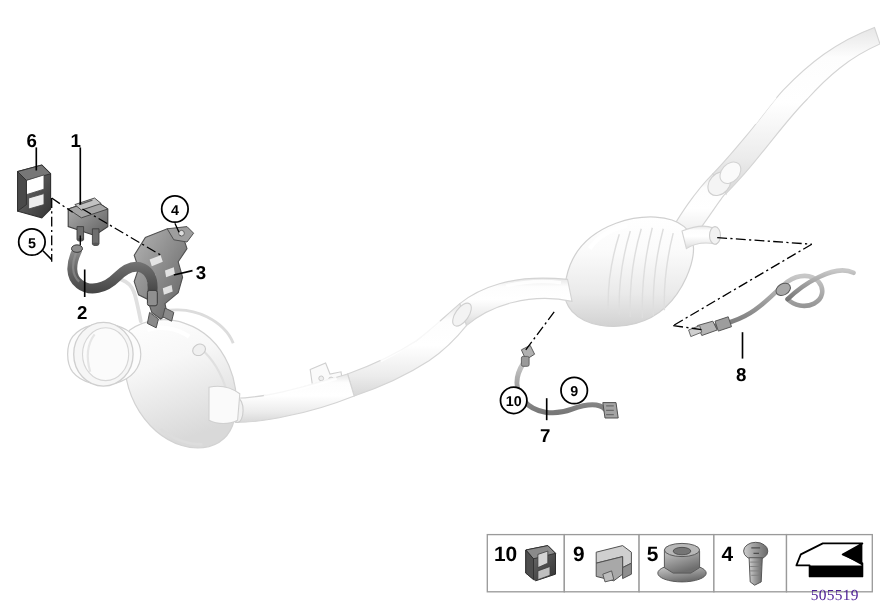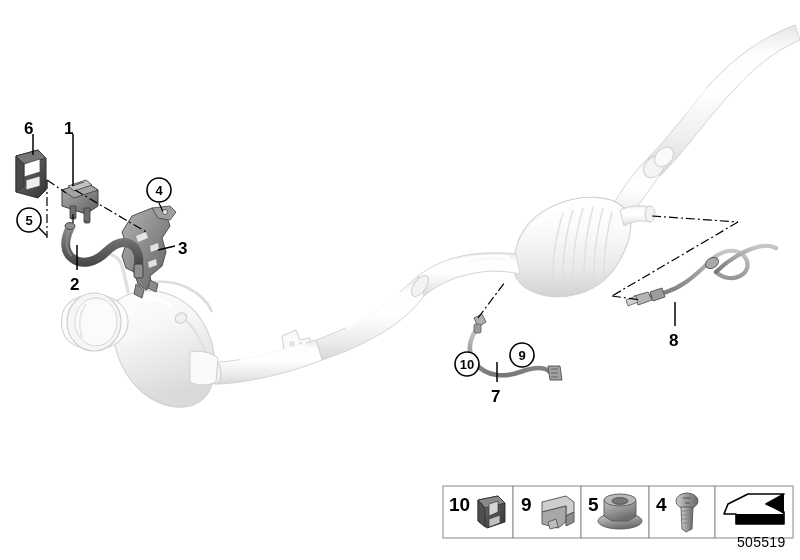--- a/index.html
+++ b/index.html
@@ -49,23 +49,23 @@
     font-family: "Liberation Sans", sans-serif;
     font-weight: bold;
     font-size: 19px;
     color: #000000;
     line-height: 1;
   }
   #diagram-number {
     position: absolute;
     left: 737px;
     top: 534px;
-    font-family: Liberation Sans, sans-serif;
+    font-family: Liberation Serif, serif;
     font-size: 14px;
-    color: #000000;
+    color: #4c1d95;
     letter-spacing: 0.3px;
   }
 </style>
 </head>
 <body>
 
 <div id="stage">
 
   <svg class="layer" viewBox="0 0 800 560">
     <defs>

